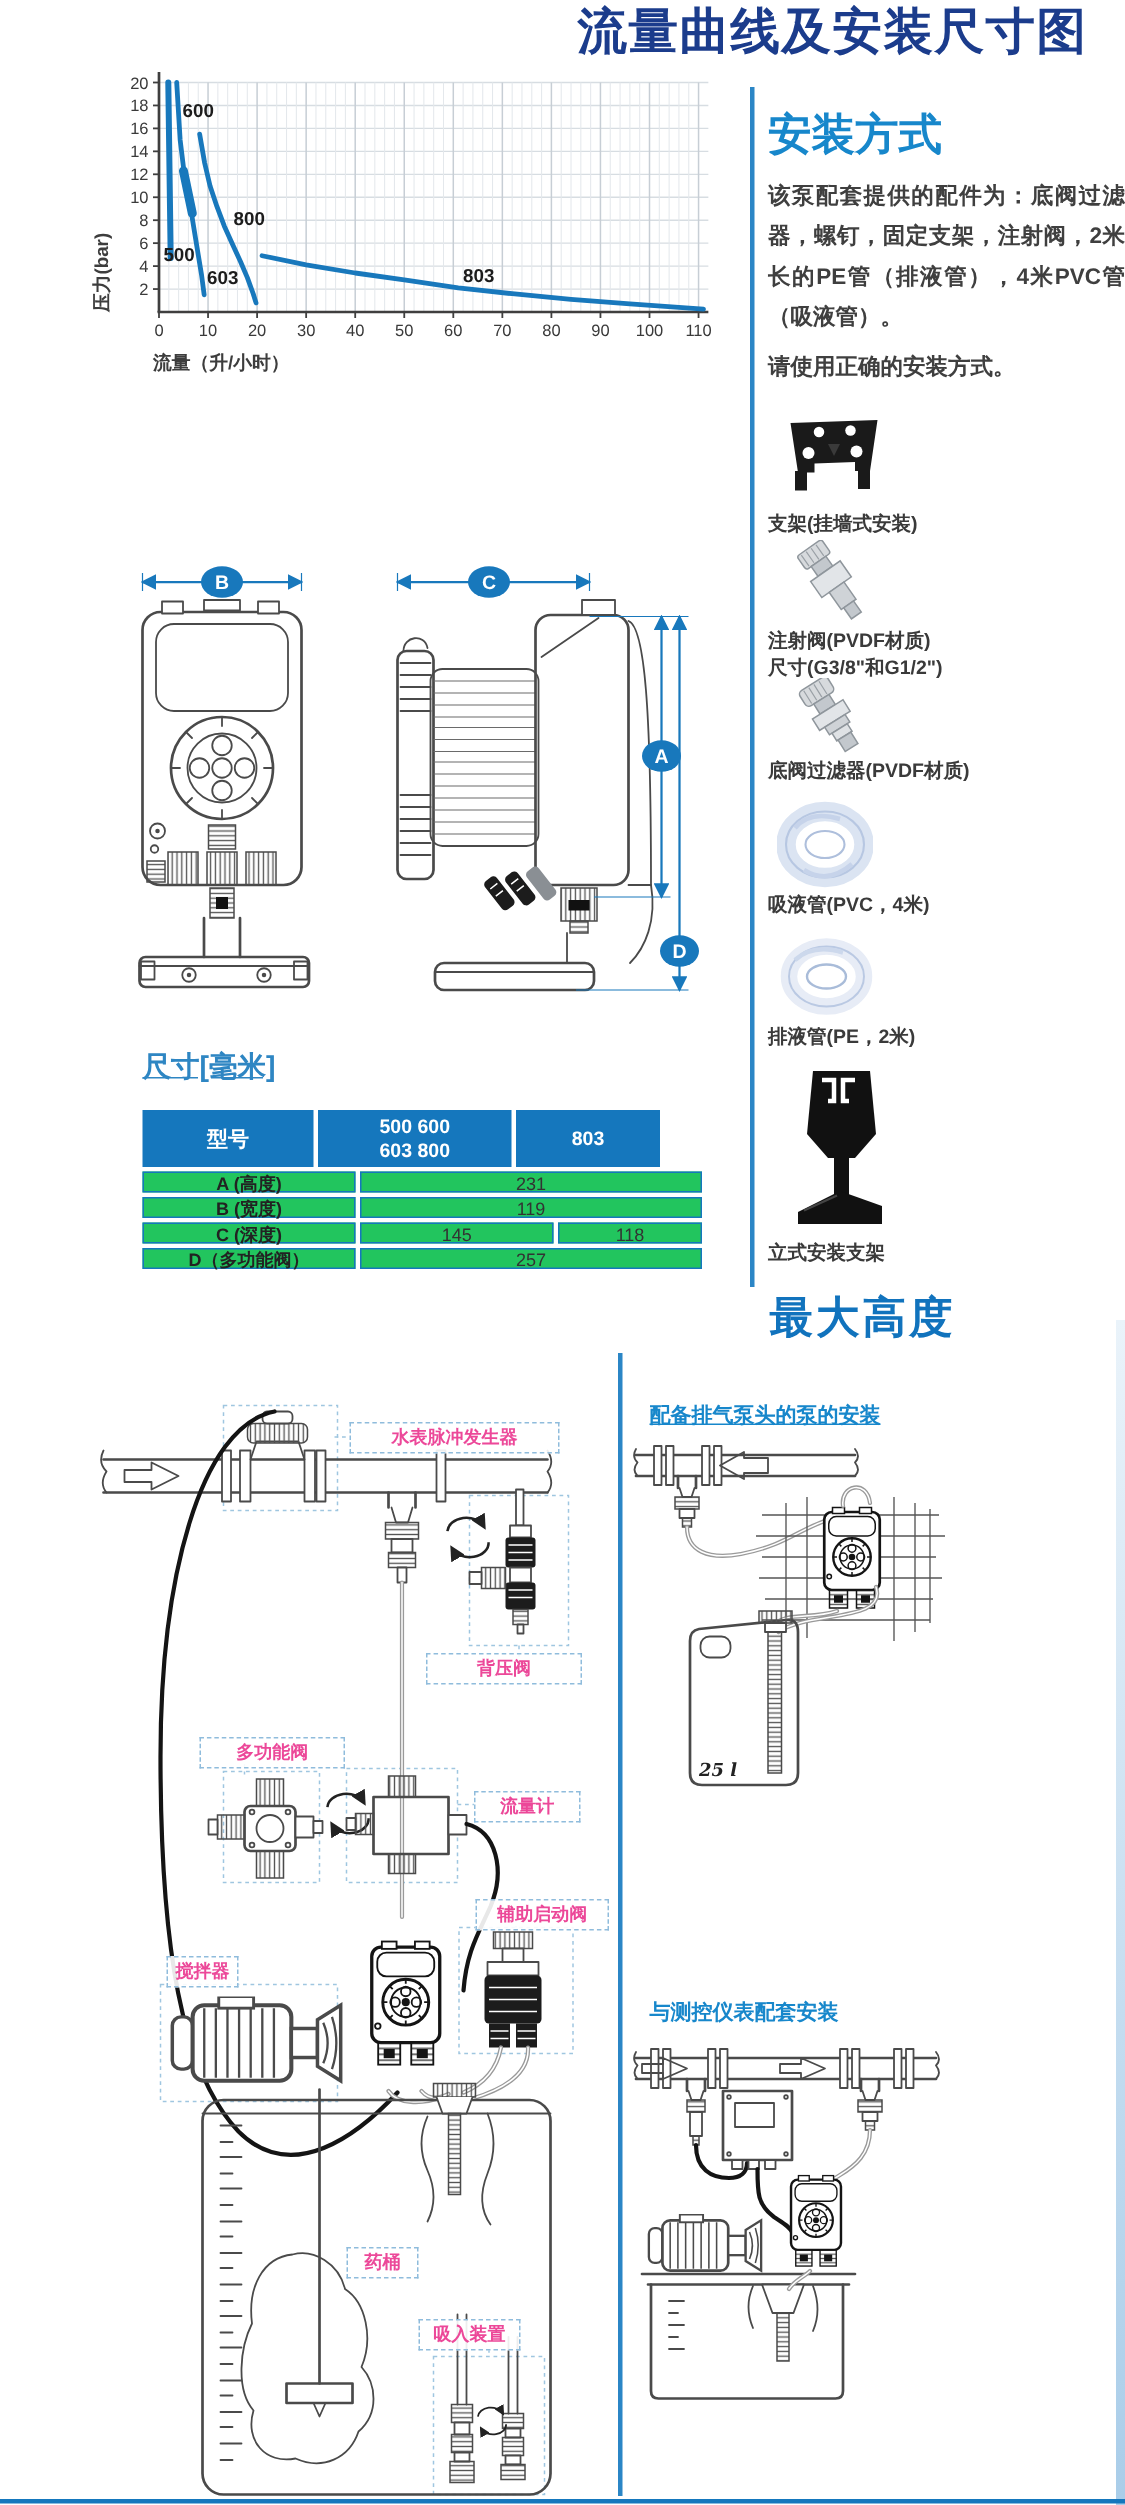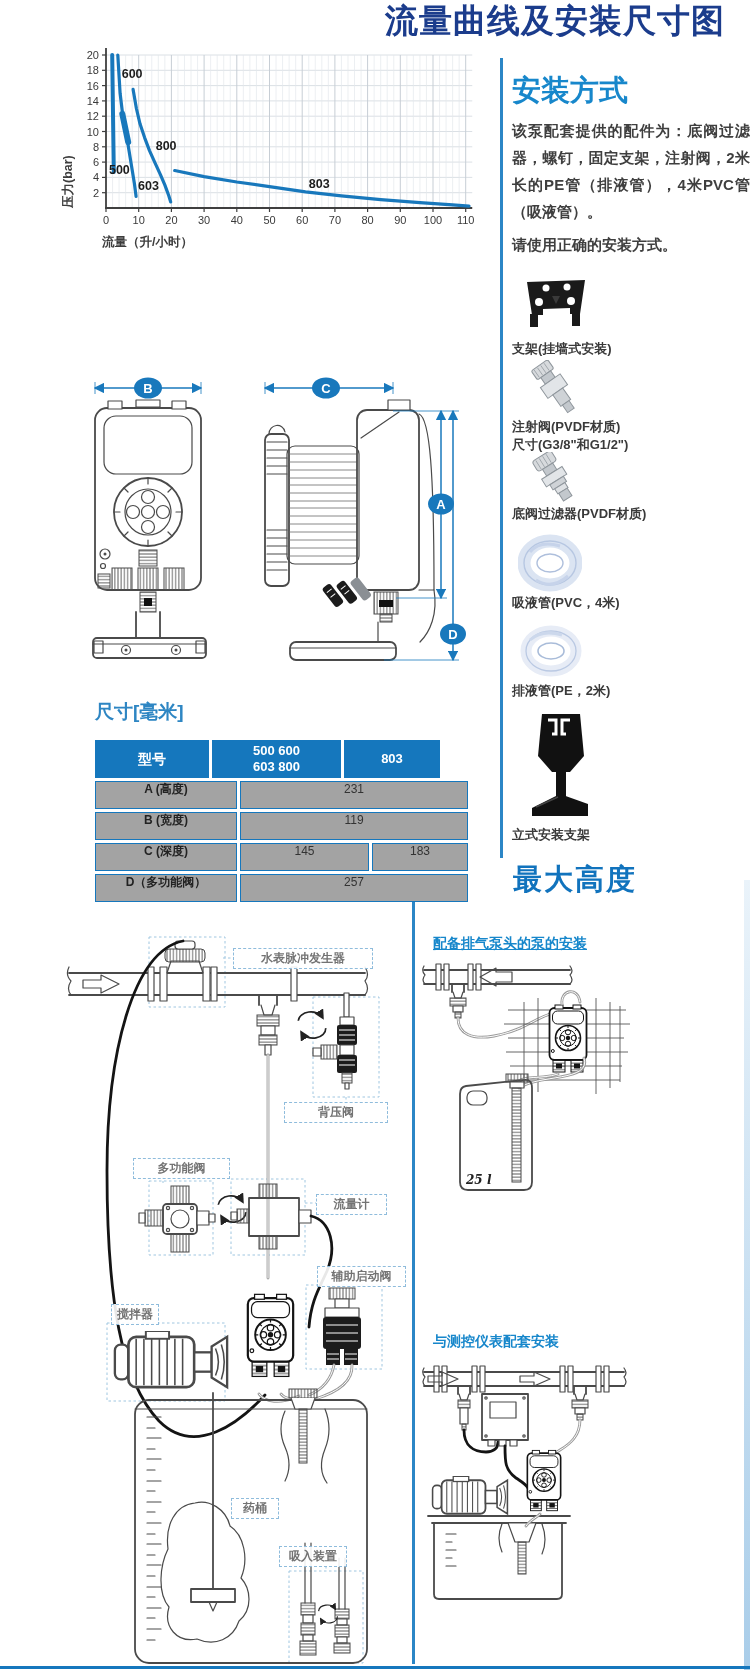--- a/index.html
+++ b/index.html
@@ -4,37 +4,37 @@
 <style>
   html,body{margin:0;padding:0;background:#ffffff;}
   #page{position:relative;width:750px;height:1670px;background:#fff;overflow:hidden;
         font-family:"Liberation Sans",sans-serif;}
   .abs{position:absolute;}
   .main-title{font:700 33px/42px "Liberation Sans",sans-serif;color:#1b3c8c;letter-spacing:1px;text-align:center;}
   .sec-title{font:700 29px/34px "Liberation Sans",sans-serif;color:#1787cb;}
   .typ-title{font:700 29px/34px "Liberation Sans",sans-serif;color:#1173bd;text-align:center;letter-spacing:2px;}
   .para{font:600 15px/27px "Liberation Sans",sans-serif;color:#3f3f3f;text-align:justify;}
   .cap{font:600 13px/17px "Liberation Sans",sans-serif;color:#3a3a3a;}
-  .dim-head{font:700 19px/22px "Liberation Sans",sans-serif;color:#2e86c3;}
+  .dim-head{font:700 19px/22px "Liberation Sans",sans-serif;color:#2e86c3;text-decoration:underline;}
   .sub-title{font:700 14px/18px "Liberation Sans",sans-serif;color:#1787cb;}
-  .dlabel{position:absolute;border:1px dashed #8fbcdc;color:#737373;background:rgba(255,255,255,.9);
+  .dlabel{position:absolute;border:1px dashed #8fbcdc;color:#ec4899;background:rgba(255,255,255,.9);
           font:700 12px/17px "Liberation Sans",sans-serif;text-align:center;padding:1px 2px;box-sizing:border-box;}
   .divider{position:absolute;width:3px;background:#2b86c6;}
   .edge-strip{position:absolute;background:linear-gradient(to bottom,#eaf3fa,#a9cde9);}
   .bottom-line{position:absolute;background:#1577bd;}
   
   .tbl{position:absolute;width:373px;}
   .tbl *{box-sizing:border-box;}
   .trow{display:flex;gap:3px;margin-top:3px;}
   .thead{display:flex;gap:3px;margin-top:0;}
   .hcell{background:#1577bd;color:#fff;text-align:center;height:38px;}
   .hc1{width:114px;font:700 14px/38px "Liberation Sans",sans-serif;}
   .hc2{width:129px;font:700 13px/16px "Liberation Sans",sans-serif;padding-top:3px;}
   .hc3{width:96px;font:700 13px/38px "Liberation Sans",sans-serif;}
-  .bcell{border:1.5px solid #1577bd;background:#a3a3a3;height:28px;text-align:center;
+  .bcell{border:1.5px solid #1577bd;background:#22c55e;height:14px;text-align:center;
          font:400 12px/15px "Liberation Sans",sans-serif;color:#333;}
   .blabel{width:142px;font-weight:700;color:#222;}
   .bspan{width:228px;}
   .bv1{width:129px;}
   .bv2{width:96px;}
   
   .ln{stroke:#4a4a4a;fill:none;stroke-width:1.2;stroke-linejoin:round;stroke-linecap:round;}
   .ln2{stroke:#4a4a4a;fill:none;stroke-width:1.8;stroke-linejoin:round;stroke-linecap:round;}
   .lnf{stroke:#4a4a4a;fill:#fff;stroke-width:1.2;stroke-linejoin:round;}
   .tube{stroke:#9a9a9a;stroke-width:2.8;fill:none;stroke-linecap:round;}
@@ -406,21 +406,21 @@
       <div class="bcell blabel">A (高度)</div>
       <div class="bcell bspan">231</div>
     </div>
     <div class="trow">
       <div class="bcell blabel">B (宽度)</div>
       <div class="bcell bspan">119</div>
     </div>
     <div class="trow">
       <div class="bcell blabel">C (深度)</div>
       <div class="bcell bv1">145</div>
-      <div class="bcell bv2">183</div>
+      <div class="bcell bv2">118</div>
     </div>
     <div class="trow">
       <div class="bcell blabel">D（多功能阀）</div>
       <div class="bcell bspan">257</div>
     </div>
   </div>
 
   <div class="abs typ-title" style="left:413px;top:862px;width:324px;">最大高度</div>
   <div class="divider" style="left:412px;top:902px;height:762px;"></div>
   <div class="edge-strip" style="left:744px;top:880px;width:6px;height:790px;"></div>

